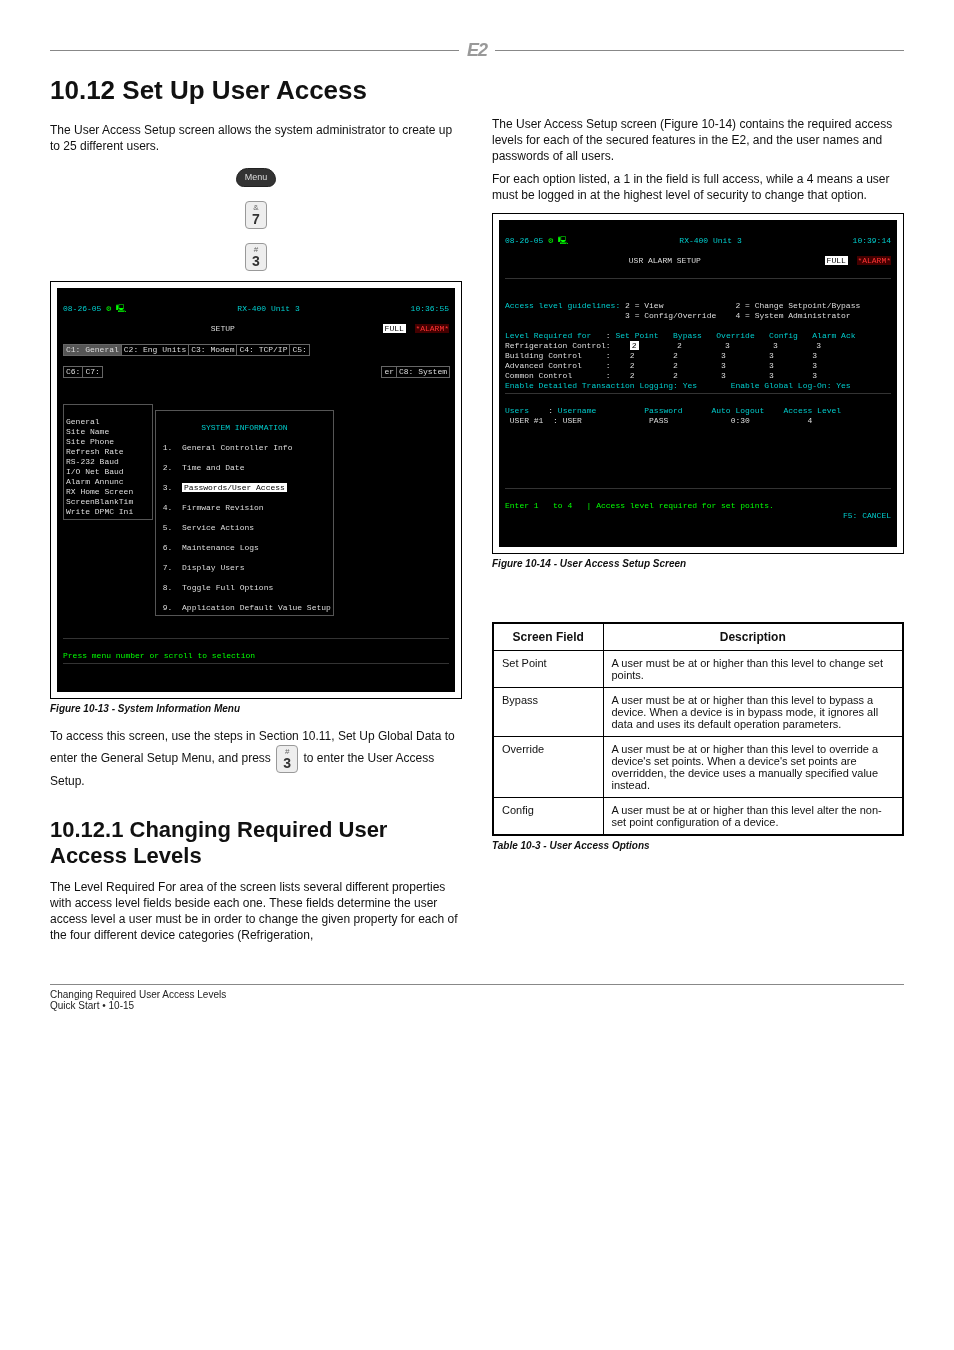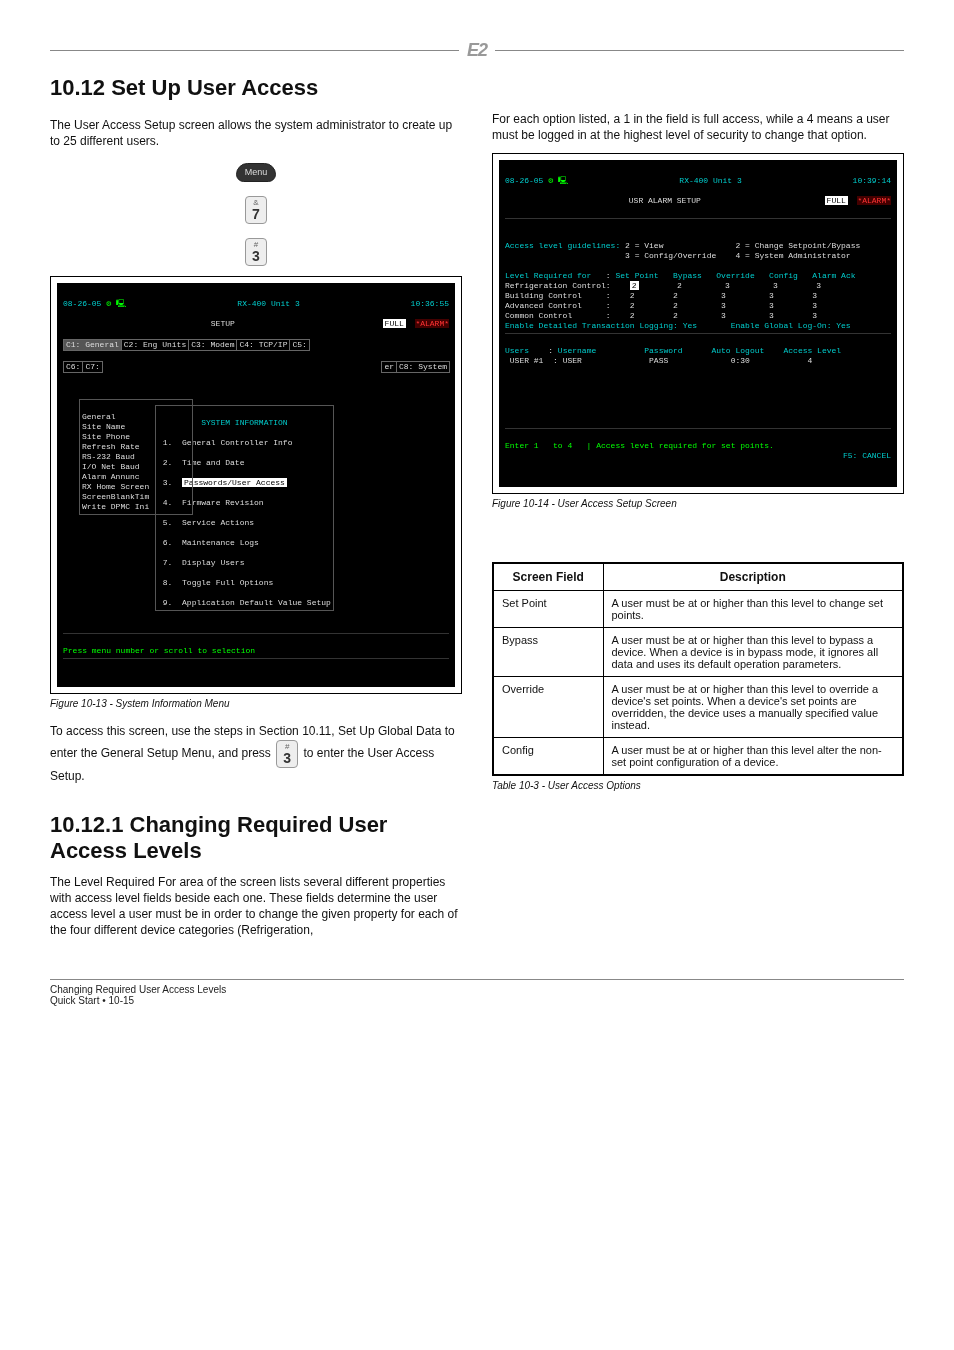--- a/index.html
+++ b/index.html
@@ -20,21 +20,21 @@
   .hr-top .line { flex: 1; height: 1px; background: #888; }
   .hr-top .logo {
     margin: 0 8px;
     font-weight: bold;
     font-style: italic;
     color: #999;
     font-size: 18px;
     letter-spacing: -1px;
   }
   h1.section-title {
-    font-size: 22px;
+    font-size: 26px;
     font-weight: bold;
     margin: 14px 0 10px 0;
     font-family: "Arial Black", Arial, sans-serif;
   }
   .two-col {
     display: flex;
     gap: 30px;
     margin-top: 6px;
   }
   .col-left, .col-right { flex: 1 1 0; }
@@ -81,24 +81,24 @@
   .term .tk-c { color: #0cc; }
   .term .tk-r { color: #f33; background: #400; }
   .term .tk-inv { background: #fff; color: #000; padding: 0 2px; }
   .term .hdrline { display: flex; justify-content: space-between; gap: 30px; }
   .term hr { border: none; border-top: 1px solid #333; margin: 2px 0; }
   .term .tabsrow { display: flex; }
   .term .tabsrow span { border: 1px solid #666; padding: 0 2px; margin-right: -1px; }
   .term .tabsrow span.on { background: #555; }
   .term .box { border: 1px solid #555; padding: 2px; margin-top: 2px; display: inline-block; }
   .term .menu-popup { position: relative; }
-  .term .side { position: absolute; left: 16px; top: 0; width: 114px; margin-top: 16px; }
+  .term .side { position: absolute; left: 0; top: 0; width: 90px; margin-top: 16px; }
   .term .popup { margin-left: 92px; }
 
-  .fig-caption { font-size: 10px; font-style: italic; margin: 4px 0 14px 0; }
+  .fig-caption { font-size: 10px; font-style: italic; margin: 4px 0 14px 0; font-weight: bold; }
 
   h1.section-title.sub {
     font-size: 22px;
     margin-top: 28px;
   }
 
   .field-table { border-collapse: collapse; width: 100%; margin-top: 8px; border: 2px solid #000; }
   .field-table th, .field-table td { border: 1px solid #000; padding: 6px 8px; font-size: 11px; vertical-align: top; }
   .field-table th { font-weight: bold; text-align: center; }
   .field-table th.head { background: #fff; font-size: 12px; }
@@ -203,20 +203,21 @@
           <span class="big">3</span>
       </span>
       <span> to enter the User Access Setup.</span>
     </p>
 
     <h1 class="section-title sub">10.12.1 Changing Required User Access Levels</h1>
     <p class="body-text">The Level Required For area of the screen lists several different properties with access level fields beside each one. These fields determine the user access level a user must be in order to change the given property for each of the four different device categories (Refrigeration,</p>
   </div>
 
   <div class="col-right">
+    <p class="body-text right">The User Access Setup screen (Figure 10-14) contains the required access levels for each of the secured features in the E2, and the user names and passwords of all users.</p>
     <p class="body-text right">For each option listed, a 1 in the field is full access, while a 4 means a user must be logged in at the highest level of security to change that option.</p>
 
     <div class="term-wrap">
       <div class="term">
 <div class="hdrline"><span><span class="tk-c">08-26-05</span> <span class="tk-g">⚙ 🖳</span></span><span class="tk-c">RX-400 Unit 3</span><span><span class="tk-c">10:39:14</span></span></div>
 <div class="hdrline"><span></span><span>USR ALARM SETUP</span><span><span class="tk-inv">FULL</span>  <span class="tk-r">*ALARM*</span></span></div>
 <hr>
 
 <span class="tk-c">Access level guidelines:</span> <span>2 = View</span>               <span>2 = Change Setpoint/Bypass</span>
                          <span>3 = Config/Override</span>    <span>4 = System Administrator</span>

